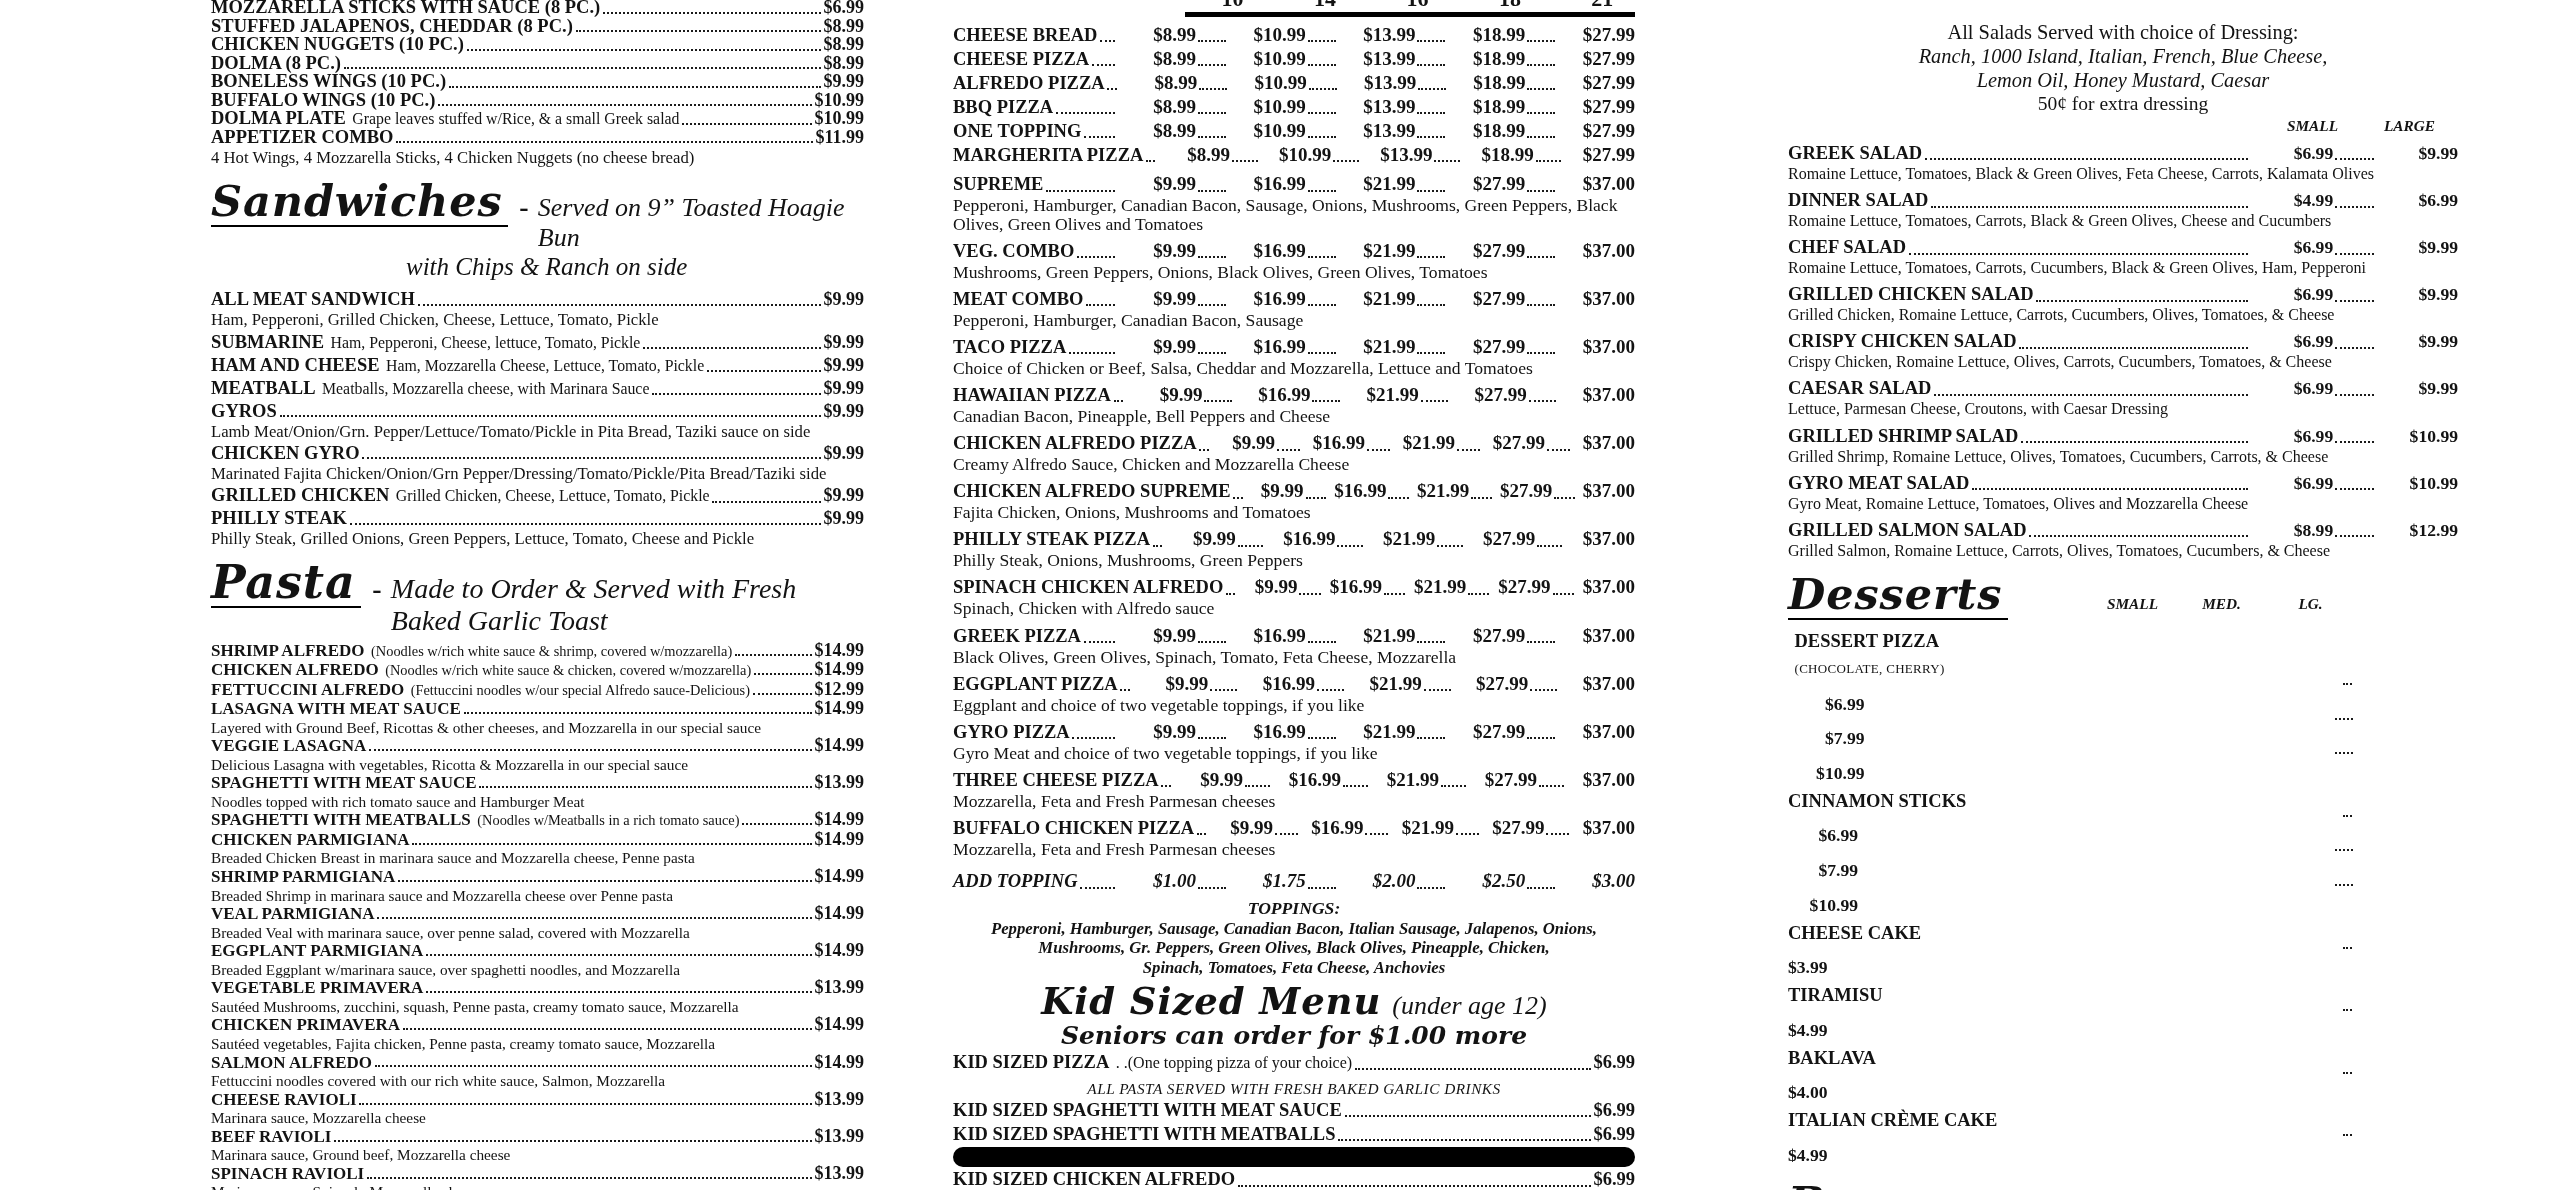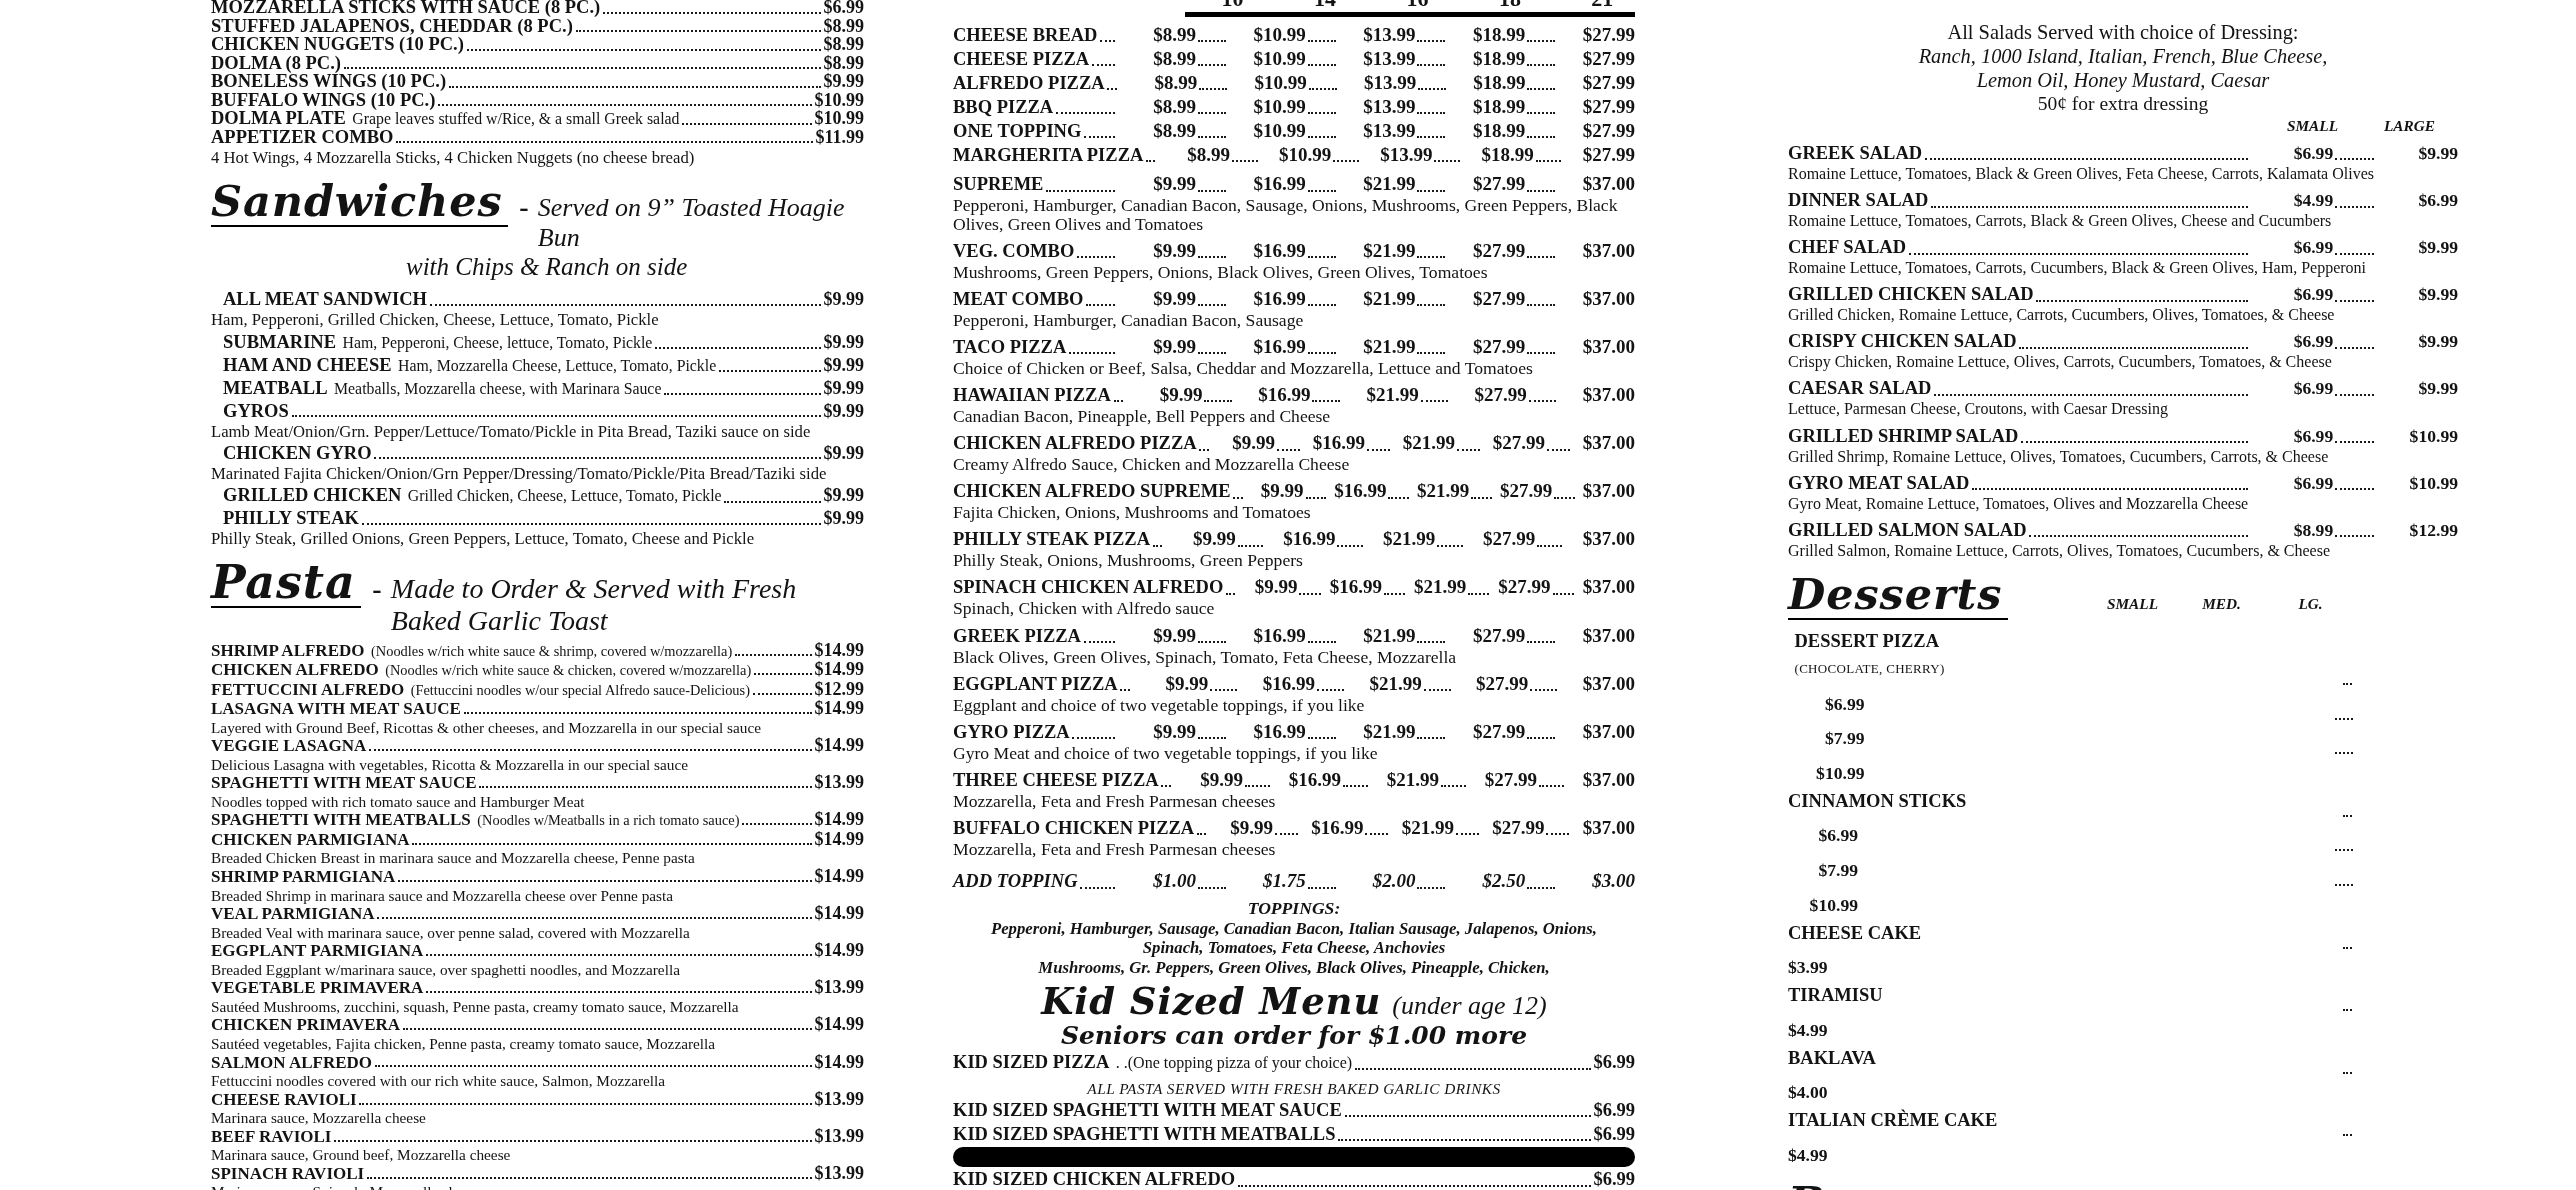--- a/index.html
+++ b/index.html
@@ -30,21 +30,21 @@
   .note-line{font-size:16.7px;line-height:20.4px;}
   .sec-head{display:flex;align-items:baseline;margin-top:8.3px;}
   .script-title{
     font-family:"DejaVu Serif",serif;font-style:italic;font-weight:bold;
     font-size:43px;line-height:48px;border-bottom:2.8px solid #000;padding-right:5.6px;letter-spacing:0.9px;
   }
   .head-dash{font-size:28px;font-weight:bold;margin:0 9.3px 0 11px;}
   .head-sub{font-style:italic;font-size:26px;}
   .sub2{font-style:italic;font-size:25px;line-height:28px;margin-left:195px;}
   #sandwich-items{margin-top:7.4px;}
-  #sandwich-items .row{line-height:22px;margin-left:12px;}
+  #sandwich-items .row{line-height:22px;}
   #sandwich-items .nm{font-size:18.5px;}
   #sandwich-items .desc{font-size:16.7px;line-height:20.4px;}
   #pasta-items{margin-top:3.7px;}
   #pasta-items .row{line-height:18.5px;}
   #pasta-items .nm{font-size:17px;}
   #pasta-items .inl{font-size:14.4px;}
   #pasta-items .desc{font-size:15.3px;line-height:17.6px;}
   .pasta-head .script-title{font-size:46px;}
   .pasta-head .head-sub{font-size:28px;}
 
@@ -658,22 +658,22 @@
         <span class="sep"></span>
         <span class="pc it">$2.50</span>
         <span class="sep"></span>
         <span class="pc it">$3.00</span>
       </div>
     </div>
   <div class="toppings">
     <div class="tp-label">TOPPINGS:</div>
     <div id="toppings-lines">
         <div class="tp-line">Pepperoni, Hamburger, Sausage, Canadian Bacon, Italian Sausage, Jalapenos, Onions,</div>
+        <div class="tp-line">Mushrooms, Gr. Peppers, Green Olives, Black Olives, Pineapple, Chicken,</div>
         <div class="tp-line">Spinach, Tomatoes, Feta Cheese, Anchovies</div>
-        <div class="tp-line">Mushrooms, Gr. Peppers, Green Olives, Black Olives, Pineapple, Chicken,</div>
       </div>
   </div>
   <div class="kid-head">
     <span class="kid-title">Kid Sized Menu</span>
     <span class="kid-age">(under age 12)</span>
   </div>
   <div class="kid-seniors">Seniors can order for $1.00 more</div>
   <div id="kid-items">
       <div class="row">
         <span class="nm">KID SIZED PIZZA</span>

